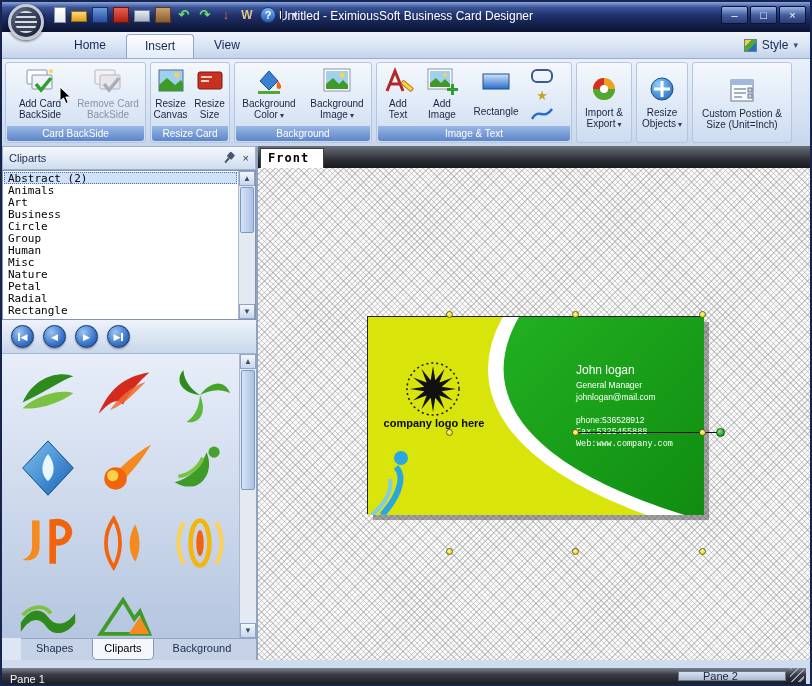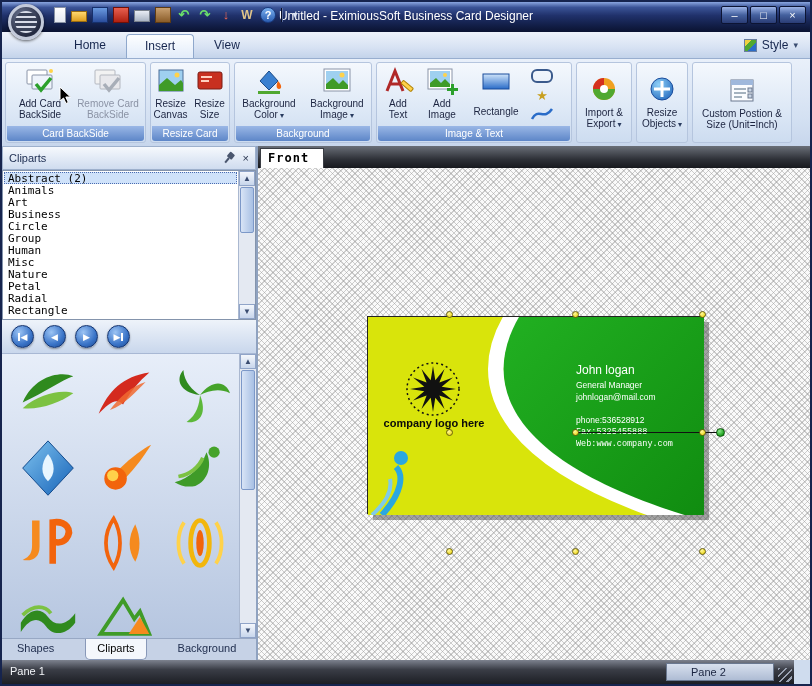--- a/index.html
+++ b/index.html
@@ -102,21 +102,21 @@
 .navbtn { width:23px; height:23px; border-radius:50%; color:#fff; font-size:9px;
   display:flex; align-items:center; justify-content:center; gap:1px;
   background:radial-gradient(circle at 35% 30%, #9cc4f4, #3a74c8 60%, #1c4890);
   border:1px solid #14336e; box-shadow:0 1px 2px rgba(0,0,0,.35); }
 .navbtn .bar { width:2px; height:8px; background:#fff; }
 .clipgrid-wrap { flex:1; position:relative; background:linear-gradient(#e7eef9,#b6c6e0); overflow:hidden; }
 .clipgrid { position:absolute; inset:6px 20px 4px 10px; display:grid;
   grid-template-columns:repeat(3,1fr); grid-auto-rows:70px; gap:4px; }
 .clip { display:flex; align-items:center; justify-content:center; }
 .panel-tabs { height:22px; flex:none; background:#c6d2e6; border-top:1px solid #98a8c4;
-  display:flex; align-items:stretch; padding-left:4px; gap:20px; }
+  display:flex; align-items:stretch; padding-left:4px; gap:8px;margin-left:19px; }
 .ptab { padding:3px 11px; font-size:11px; color:#223050; border-radius:0 0 5px 5px; }
 .ptab.active { background:#f4f7fc; border:1px solid #8898b8; border-top:none; color:#000; }
 
 
 .canvasarea { flex:1; display:flex; flex-direction:column; min-width:0; }
 .fronttabbar { height:22px; flex:none;
   background:linear-gradient(#6a6f78,#2e3138 60%,#17191e); display:flex; align-items:flex-end; }
 .fronttab { margin-left:2px; width:64px; height:20px; background:#fff; border:1px solid #3a3d44;
   border-bottom:none; font-family:"DejaVu Sans Mono", monospace; font-weight:bold; font-size:12px;
   letter-spacing:1px; padding:2px 0 0 7px; }
@@ -135,21 +135,21 @@
 .ci-email { font-size:8.5px; margin-top:2px; }
 .ci-phone { font-size:8.5px; margin-top:13px; }
 .ci-fax, .ci-web { font-size:8.5px; margin-top:2px;font-family:Liberation Mono, monospace; }
 .handle { position:absolute; width:7px; height:7px; border-radius:50%;
   background:radial-gradient(circle at 35% 30%, #fff8a0, #f0dc2a 70%); border:1px solid #6a6010; z-index:20; }
 .rot-line { position:absolute; left:317px; top:264px; width:146px; height:1px; background:#111; z-index:15; }
 .rot-dot { position:absolute; left:458px; top:260px; width:9px; height:9px; border-radius:50%;
   background:radial-gradient(circle at 35% 30%, #8ae88a, #1fa01f 70%); border:1px solid #0a520a; z-index:20; }
 
 
-.statusbar { position:absolute; left:0; right:16px; bottom:0; height:24px;
+.statusbar { position:absolute; left:0; right:4px; bottom:0; height:16px;
   background:linear-gradient(#7d828e,#3a3d46 40%,#1c1e24); }
 .sb-left { position:absolute; left:8px; top:5px; color:#f2f4f8; font-size:11px; }
 .sb-right { position:absolute; right:20px; top:3px; bottom:3px; width:108px;
   background:linear-gradient(#d8e0ee,#aebcd4); border:1px solid #6a7890;
   color:#1a2440; font-size:11px; display:flex; align-items:center; padding-left:24px; }
 .grip { position:absolute; right:2px; bottom:2px; width:14px; height:14px;
   background:repeating-linear-gradient(135deg, #9aa2b2 0 2px, transparent 2px 5px); }
 
 .cursor { position:absolute; left:57px; top:84px; z-index:80; }
 </style>

